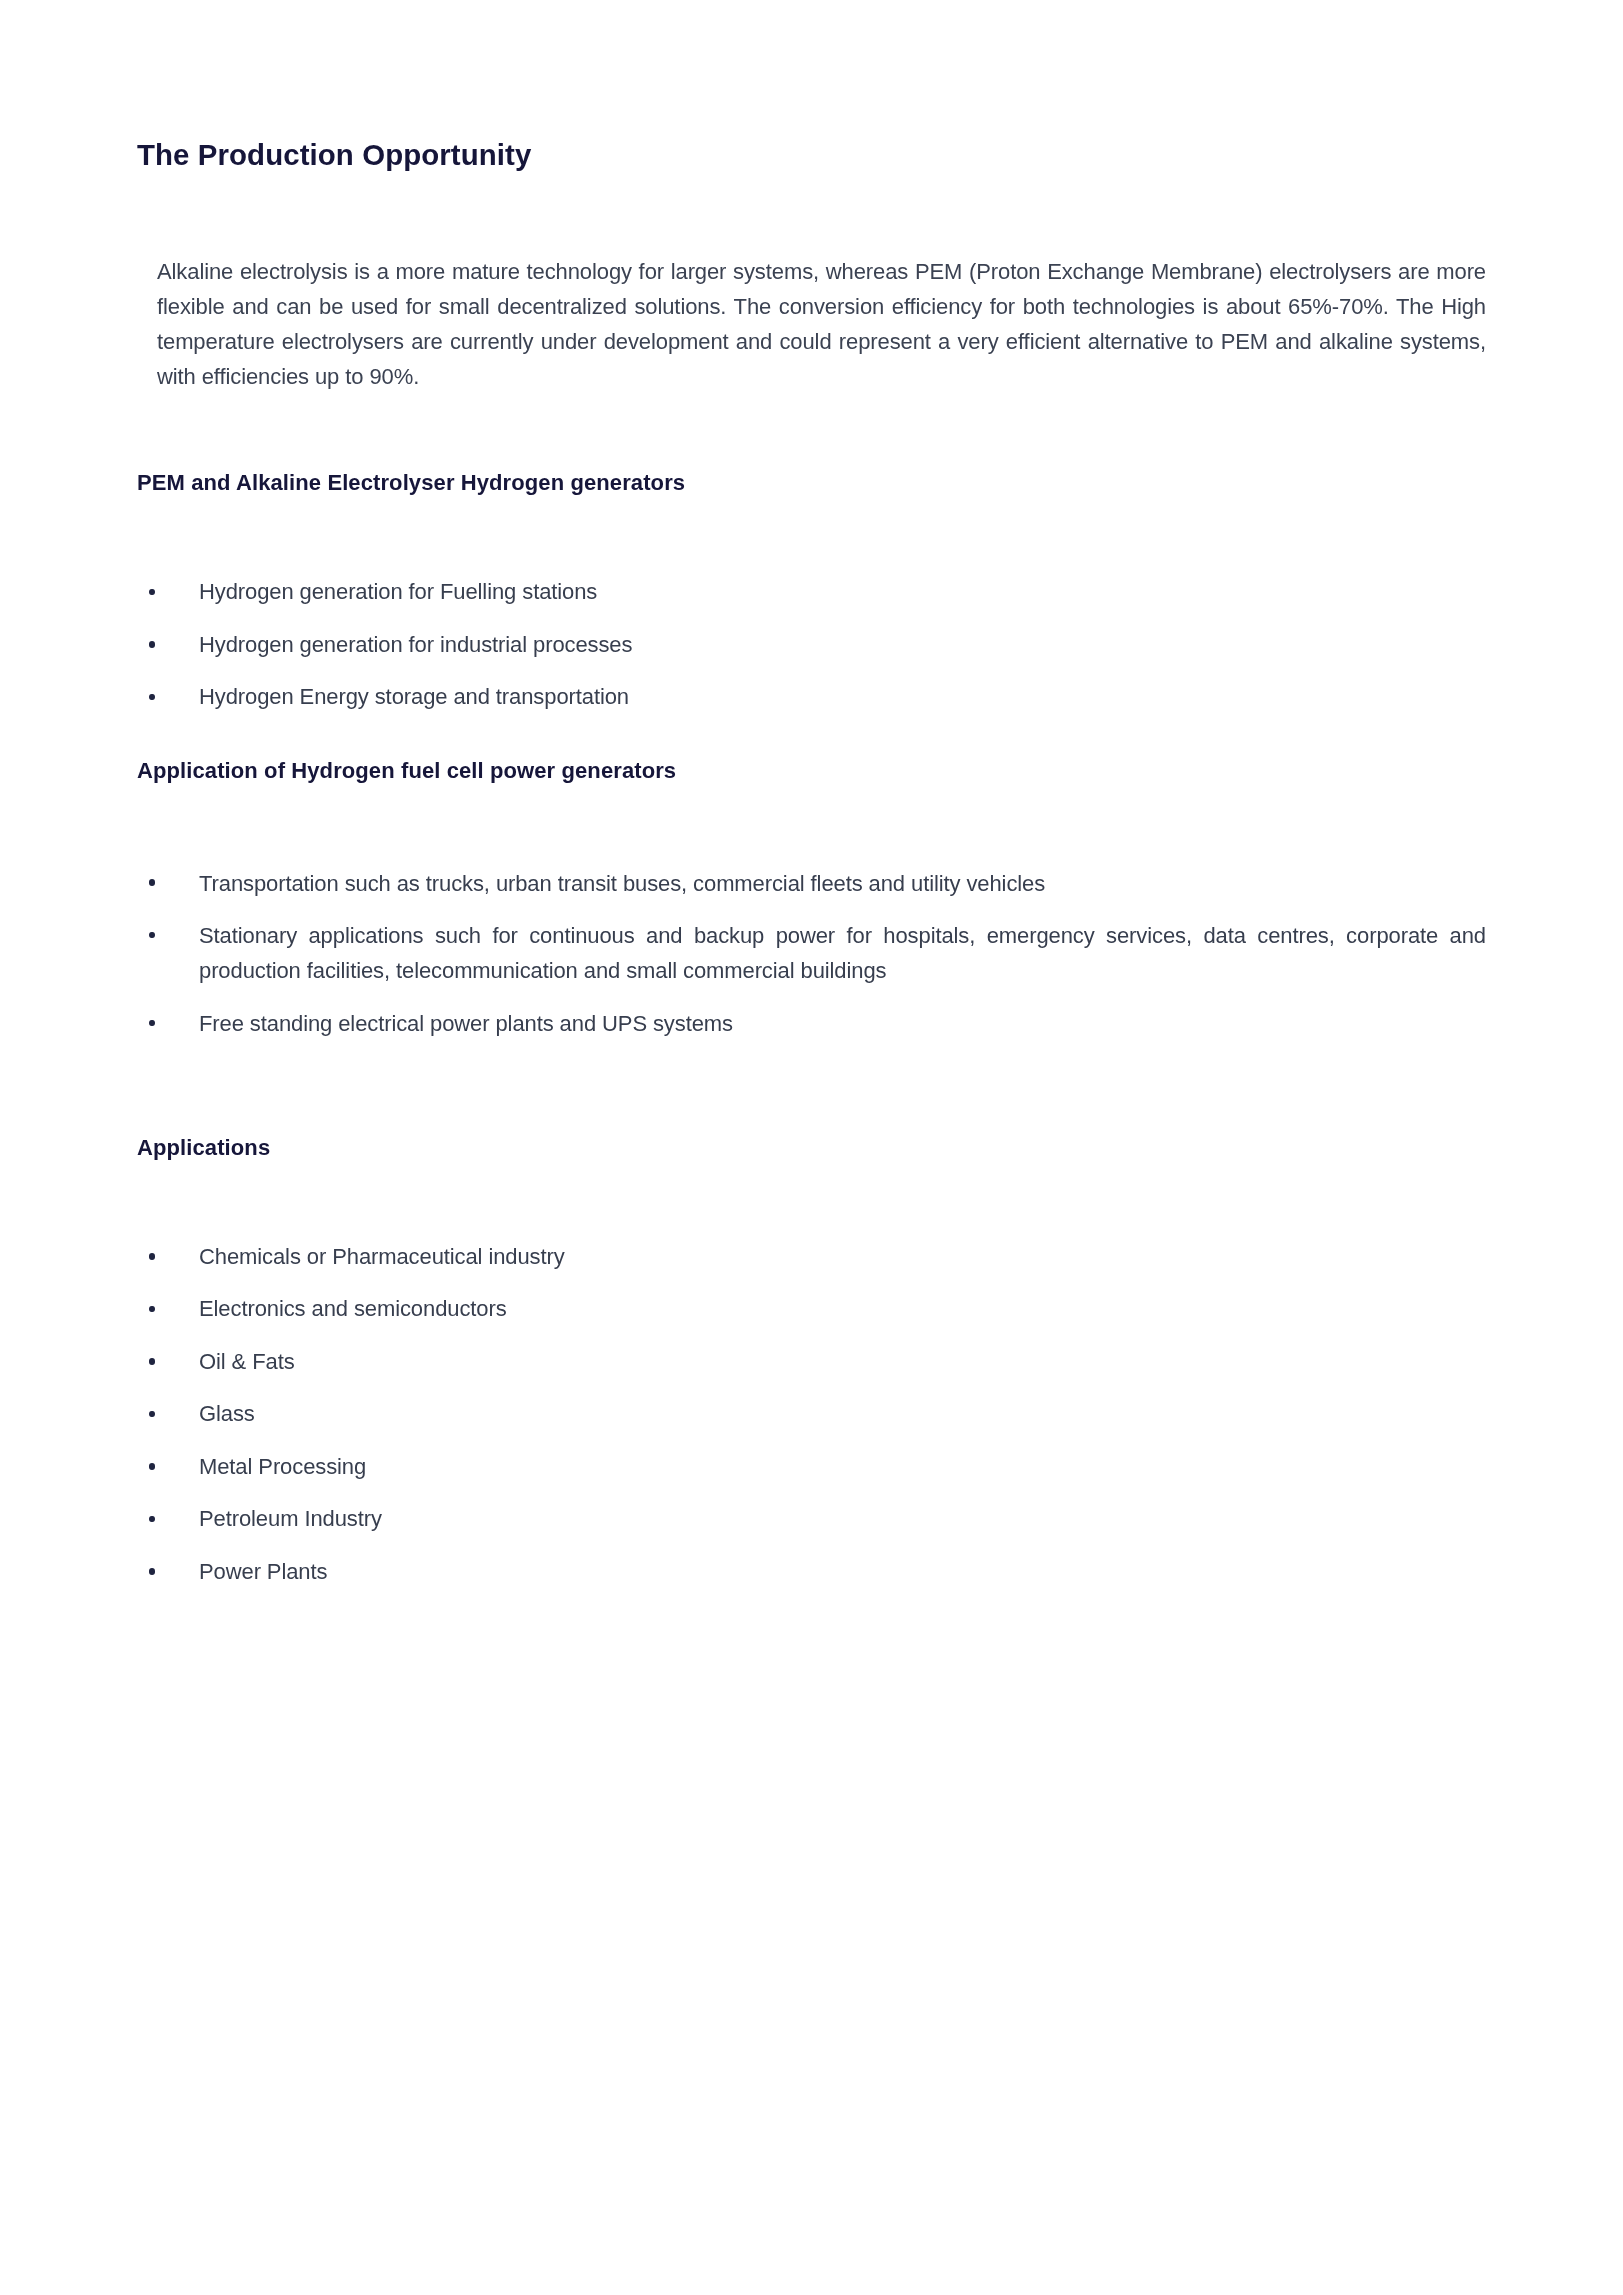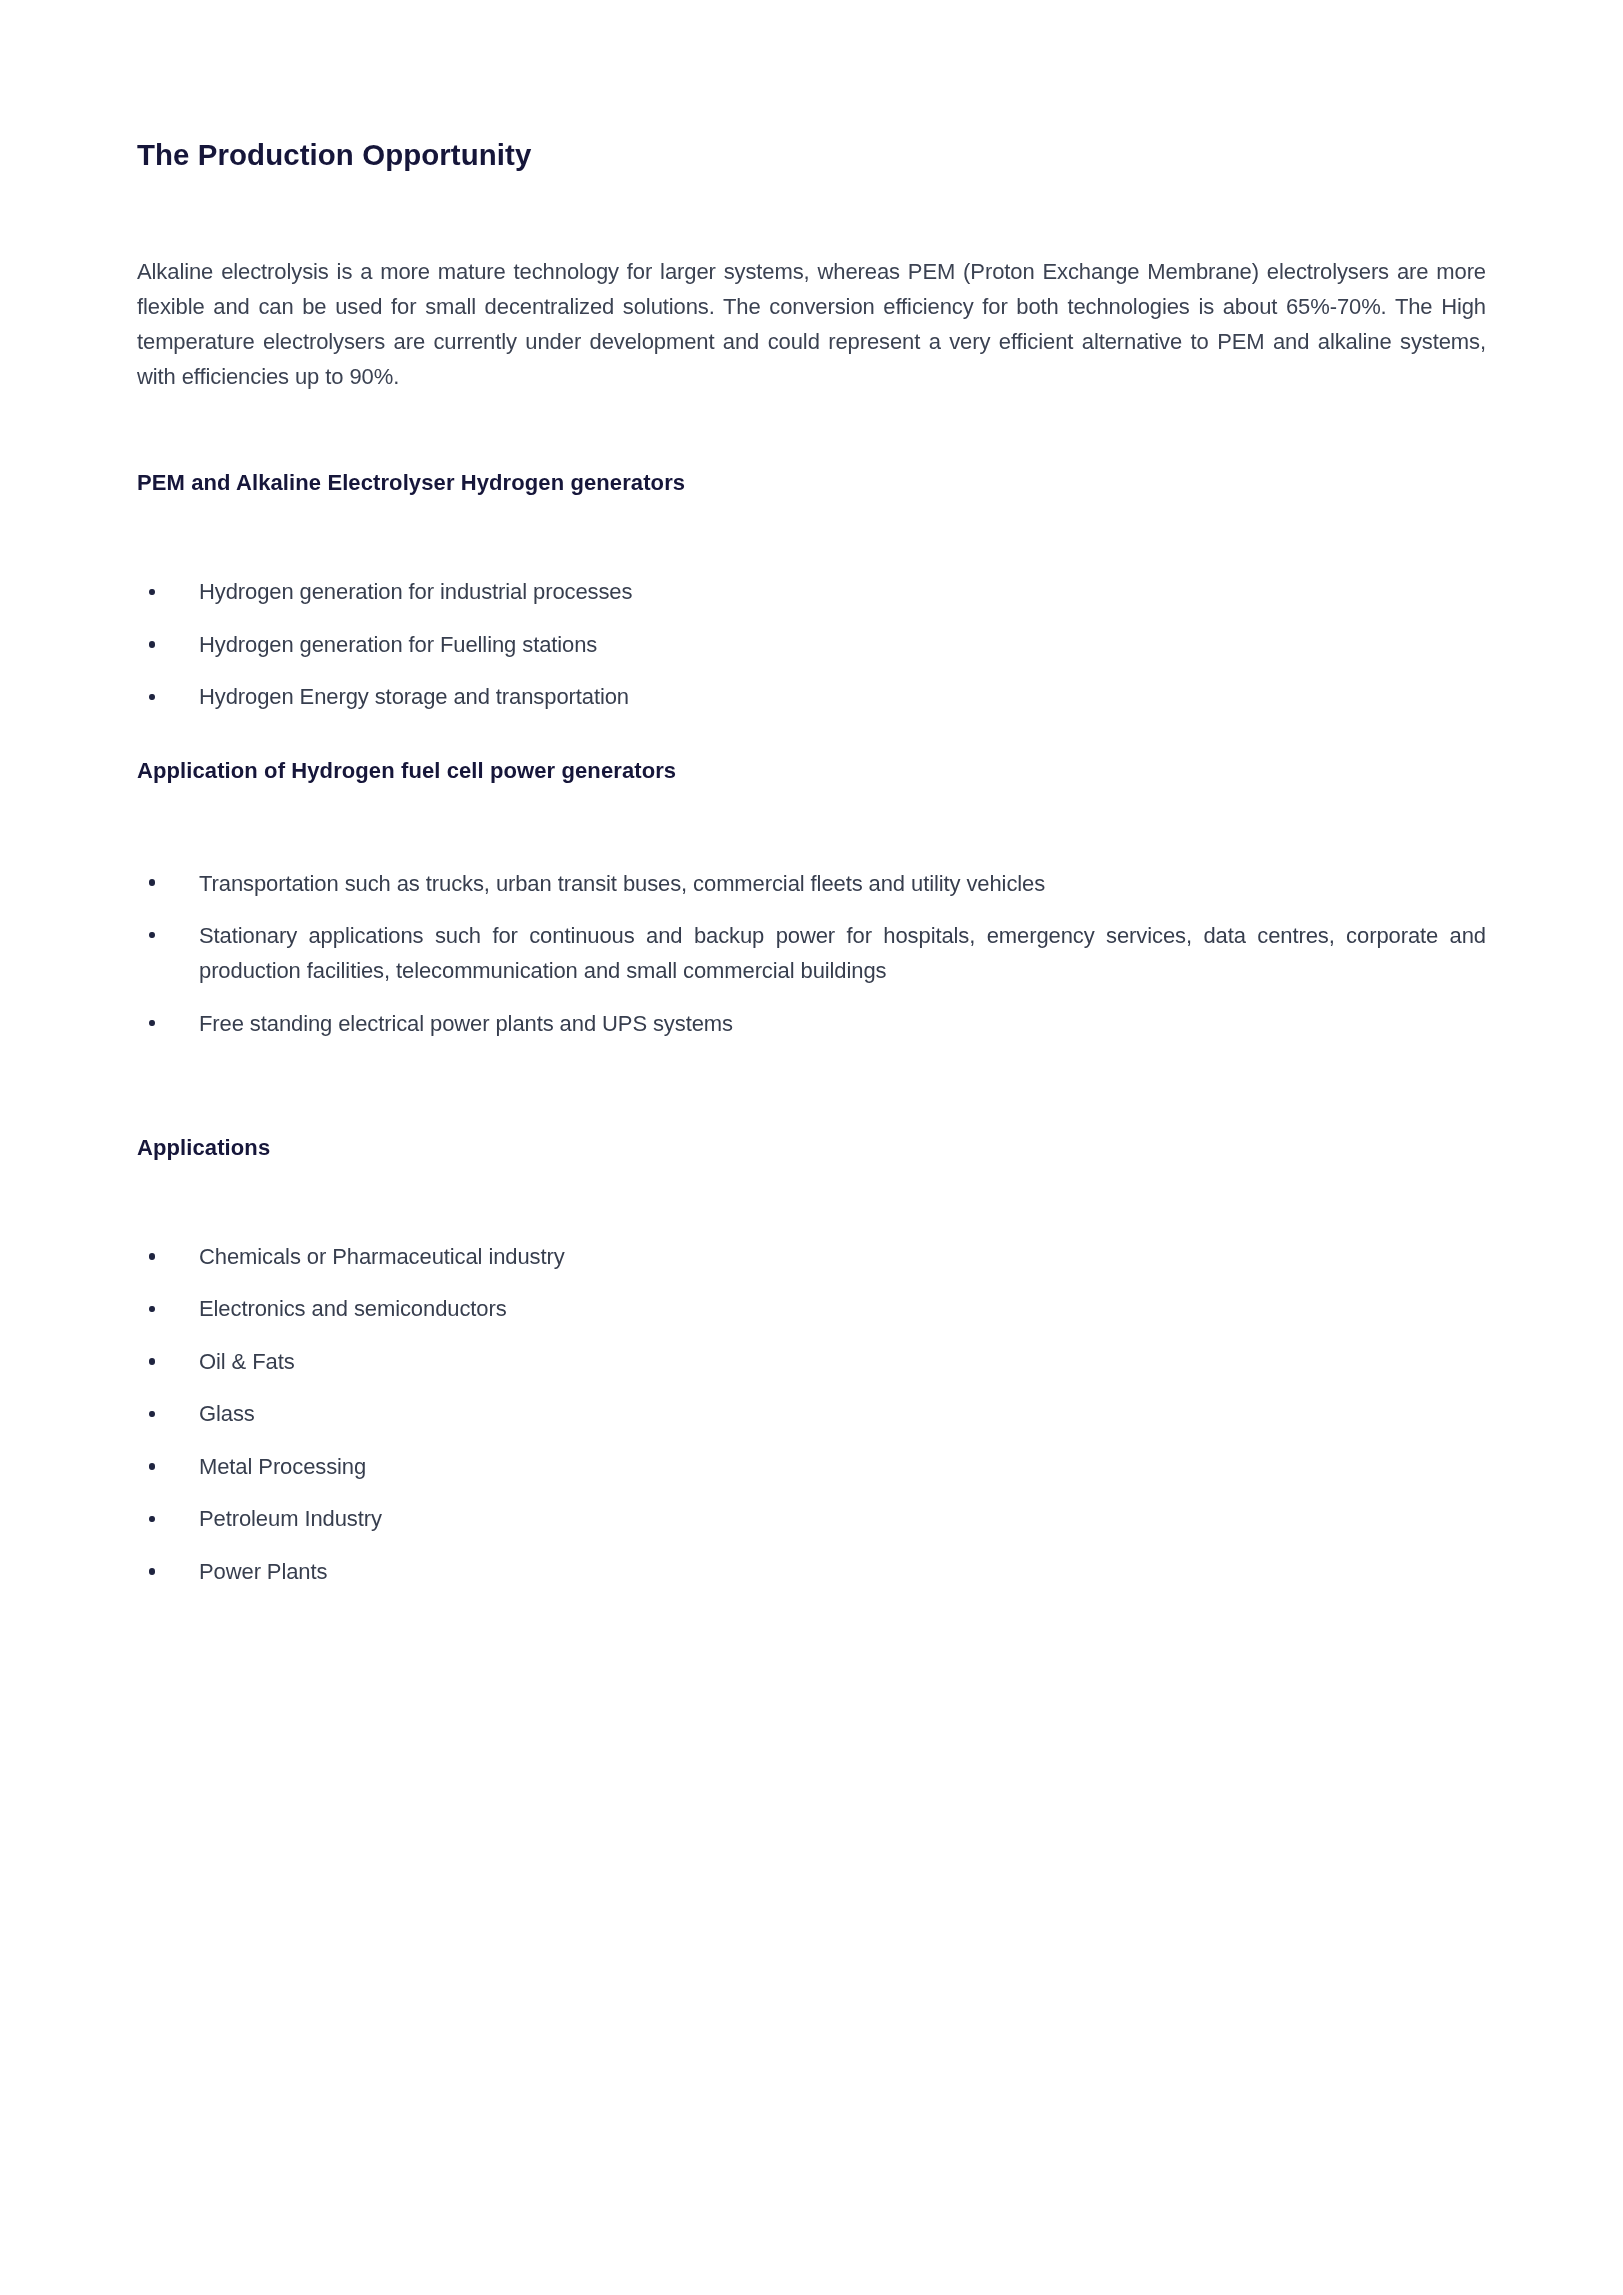--- a/index.html
+++ b/index.html
@@ -26,20 +26,21 @@
     letter-spacing: 0.1px;
   }
   p.intro {
     margin-top: 84px;
     font-size: 22px;
     line-height: 35px;
     font-weight: 400;
     color: #3b4252;
     text-align: justify;
     letter-spacing: -0.1px;
+    margin-left: 20px;
   }
   h2.section-heading {
     font-size: 22px;
     line-height: 30px;
     font-weight: 700;
     color: #16163a;
     letter-spacing: 0.1px;
   }
   .gap-h2-a { margin-top: 74px; }   
   .gap-h2-b { margin-top: 45px; }   
@@ -81,25 +82,25 @@
 
   <h1 class="doc-title">The Production Opportunity</h1>
 
   <p class="intro">Alkaline electrolysis is a more mature technology for larger systems, whereas PEM (Proton Exchange Membrane) electrolysers are more flexible and can be used for small decentralized solutions. The conversion efficiency for both technologies is about 65%-70%. The High temperature electrolysers are currently under development and could represent a very efficient alternative to PEM and alkaline systems, with efficiencies up to 90%.</p>
 
   <h2 class="section-heading gap-h2-a">PEM and Alkaline Electrolyser Hydrogen generators</h2>
 
   <ul class="bullet-list">
     <li>
       <span class="dot"></span>
-      <span>Hydrogen generation for industrial processes</span>
+      <span>Hydrogen generation for Fuelling stations</span>
     </li>
     <li>
       <span class="dot"></span>
-      <span>Hydrogen generation for Fuelling stations</span>
+      <span>Hydrogen generation for industrial processes</span>
     </li>
     <li>
       <span class="dot"></span>
       <span>Hydrogen Energy storage and transportation</span>
     </li>
   </ul>
 
   <h2 class="section-heading gap-h2-b">Application of Hydrogen fuel cell power generators</h2>
 
   <ul class="bullet-list wide">

